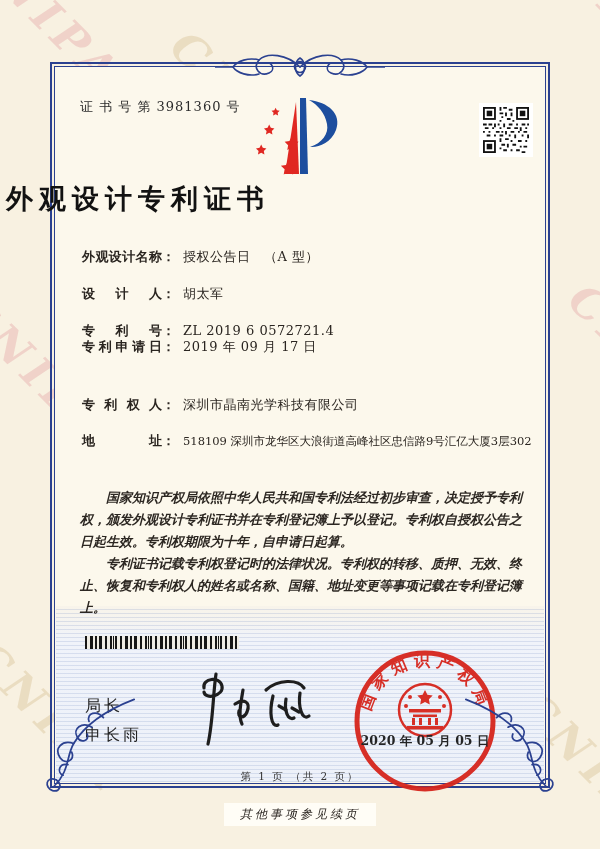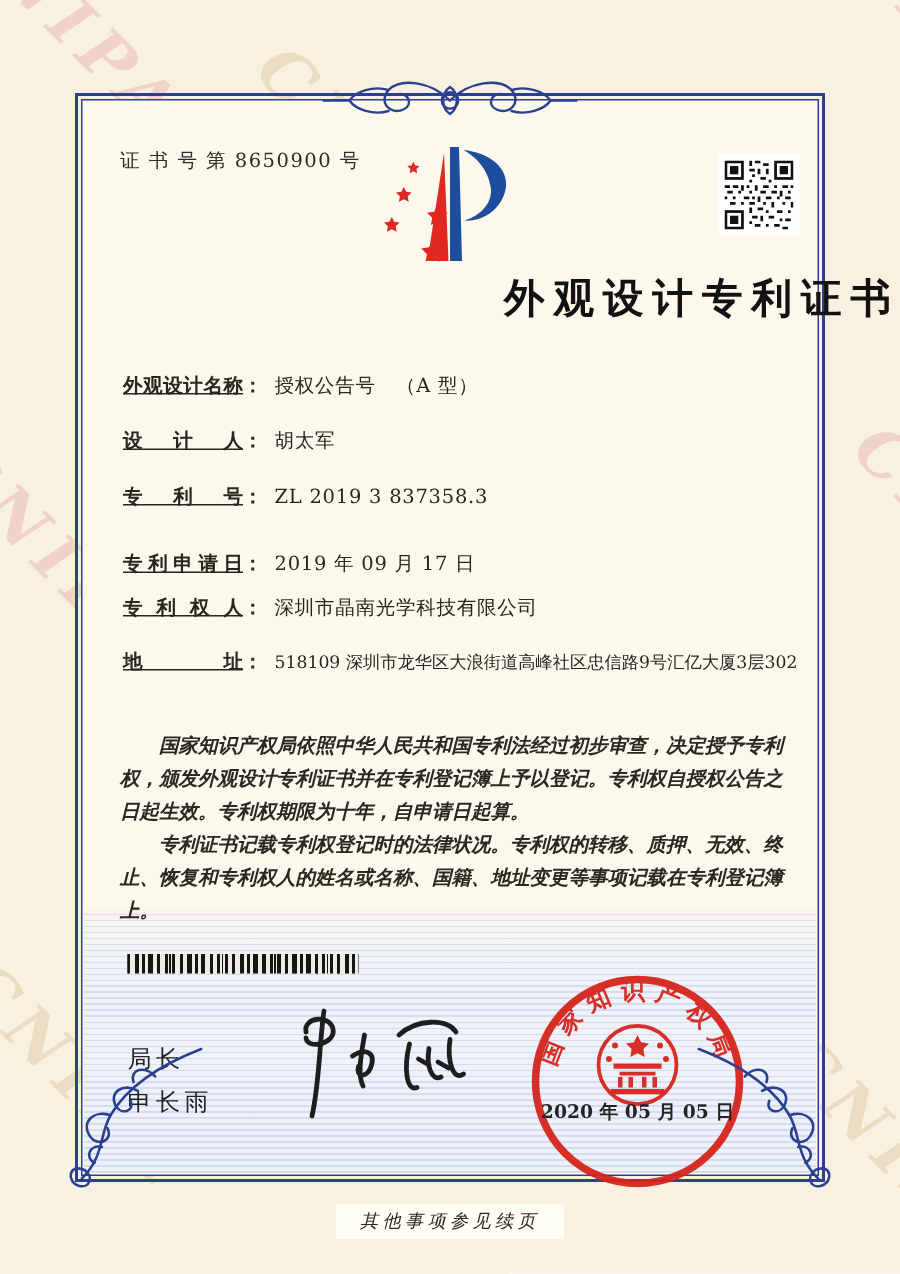--- a/index.html
+++ b/index.html
@@ -15,26 +15,26 @@
   .frame-inner{position:absolute;inset:2px;border:1px solid #2b4190;background:#fcf8ec;}
   .guilloche{position:absolute;left:1px;right:1px;bottom:1px;height:176px;
       background:
         repeating-linear-gradient(0deg, rgba(110,135,190,0.20) 0 1px, rgba(255,255,255,0) 1px 4px),
         linear-gradient(180deg,#f8f4ea 0%,#f0f3fa 20%,#edf1f9 100%);}
   
   .cert-no{position:absolute;left:80px;top:98px;font-size:13px;letter-spacing:1px;color:#2b2b2b;}
   .qr{position:absolute;left:479px;top:103px;width:54px;height:54px;background:#fff;
       display:flex;align-items:center;justify-content:center;}
   .logo{position:absolute;left:252px;top:94px;width:96px;height:86px;}
-  .title{position:absolute;left:0;right:0;top:181px;text-align:right;font-size:27px;font-weight:700;
+  .title{position:absolute;left:0;right:0;top:181px;text-align:left;font-size:27px;font-weight:700;
          letter-spacing:6px;text-indent:6px;color:#121212;}
   
   .row{position:absolute;left:82px;width:440px;font-size:13px;white-space:nowrap;}
   .lbl{display:inline-block;width:80px;text-align:justify;text-align-last:justify;
-       vertical-align:bottom;font-weight:600;color:#2a2520;text-decoration:underline;}
+       vertical-align:bottom;font-weight:600;color:#2a2520;}
   .colon{font-weight:600;margin-right:8px;}
   .val{letter-spacing:0.5px;}
   .val.small{font-size:11.5px;letter-spacing:0;margin-top:23px;}
   .row .pair2{position:absolute;left:226px;top:0;}
   
   .paras{position:absolute;left:80px;top:487px;width:442px;font-size:13px;line-height:1.7;
          font-style:italic;color:#2c2722;}
   .paras p{margin:0;text-indent:2em;text-align:justify;font-weight:bold;}
   
   .barcode{position:absolute;left:85px;top:636px;width:154px;height:13px;background-color:#efece4;
@@ -82,21 +82,21 @@
       <path d="M85 18 C72 5 52 3 44 11 C37 19 45 28 54 24 C61 21 57 12 50 14"></path>
       <path d="M44 11 C34 8 22 12 18 18 C22 24 34 28 44 25"></path>
       <path d="M85 18 C98 5 118 3 126 11 C133 19 125 28 116 24 C109 21 113 12 120 14"></path>
       <path d="M126 11 C136 8 148 12 152 18 C148 24 136 28 126 25"></path>
       <circle cx="85" cy="18" r="5.5"></circle>
       <path d="M85 9 C79 13 79 23 85 27 C91 23 91 13 85 9"></path>
       <path d="M0 18 H18 M152 18 H170"></path>
     </g>
   </svg>
 
-  <div class="cert-no">证 书 号 第 8650900 号</div>
+  <div class="cert-no">证 书 号 第 3981360 号</div>
 
   <div class="qr">
     <svg width="46" height="46" viewBox="0 0 25 25">
       <rect width="25" height="25" fill="#fff"></rect>
       <g fill="#111">
         <rect x="0" y="0" width="7" height="7"></rect>
           <rect x="18" y="0" width="7" height="7"></rect>
           <rect x="0" y="18" width="7" height="7"></rect>
       </g>
       <g fill="#fff">
@@ -122,29 +122,29 @@
       <path d="M28 14 l1.8 3.6 4 .6 -2.9 2.8 .7 4 -3.6-1.9 -3.6 1.9 .7-4 -2.9-2.8 4-.6z" transform="translate(-8,18) scale(0.9)"></path>
       <path d="M28 14 l1.8 3.6 4 .6 -2.9 2.8 .7 4 -3.6-1.9 -3.6 1.9 .7-4 -2.9-2.8 4-.6z" transform="translate(6,26) scale(1.2)"></path>
       <path d="M28 14 l1.8 3.6 4 .6 -2.9 2.8 .7 4 -3.6-1.9 -3.6 1.9 .7-4 -2.9-2.8 4-.6z" transform="translate(-16,38) scale(0.9)"></path>
       <path d="M28 14 l1.8 3.6 4 .6 -2.9 2.8 .7 4 -3.6-1.9 -3.6 1.9 .7-4 -2.9-2.8 4-.6z" transform="translate(0,48) scale(1.3)"></path>
     </g>
   </svg>
 
   <div class="title">外观设计专利证书</div>
 
   <div class="row" style="top:248px">
-    <span class="lbl">外观设计名称</span><span class="colon">：</span><span class="val">授权公告号　（A 型）</span>
+    <span class="lbl">外观设计名称</span><span class="colon">：</span><span class="val">授权公告日　（A 型）</span>
   </div>
   <div class="row" style="top:285px">
     <span class="lbl">设计人</span><span class="colon">：</span><span class="val">胡太军</span>
   </div>
   <div class="row" style="top:322px">
-    <span class="lbl">专利号</span><span class="colon">：</span><span class="val">ZL 2019 3 837358.3</span>
-  </div>
-  <div class="row" style="top:367px">
+    <span class="lbl">专利号</span><span class="colon">：</span><span class="val">ZL 2019 6 0572721.4</span>
+  </div>
+  <div class="row" style="top:338px">
     <span class="lbl">专利申请日</span><span class="colon">：</span><span class="val">2019 年 09 月 17 日</span>
   </div>
   <div class="row" style="top:396px">
     <span class="lbl">专利权人</span><span class="colon">：</span><span class="val">深圳市晶南光学科技有限公司</span>
   </div>
   <div class="row" style="top:432px">
     <span class="lbl">地址</span><span class="colon">：</span><span class="val small">518109 深圳市龙华区大浪街道高峰社区忠信路9号汇亿大厦3层302</span>
   </div>
 
   <div class="paras">
@@ -215,15 +215,16 @@
     <g fill="none" stroke="#2b4190" stroke-width="1.8" stroke-linecap="round">
       <path d="M96 6 C70 16 46 30 33 52 C25 66 29 80 13 96"></path>
       <path d="M33 52 C21 48 12 57 19 67 C24 74 35 70 31 61"></path>
       <path d="M52 35 C42 29 31 36 37 46 C41 52 50 49 47 42"></path>
       <path d="M64 25 C57 17 46 20 49 29"></path>
       <path d="M15 90 C4 85 2 98 11 101 C18 103 22 95 15 90"></path>
       <path d="M27 74 C18 72 15 82 22 85"></path>
     </g>
   </svg>
 
+  <div class="page-info">第 1 页 （共 2 页）</div>
   <div class="footer-note">其他事项参见续页</div>
 
 </div>
 
 </body></html>

